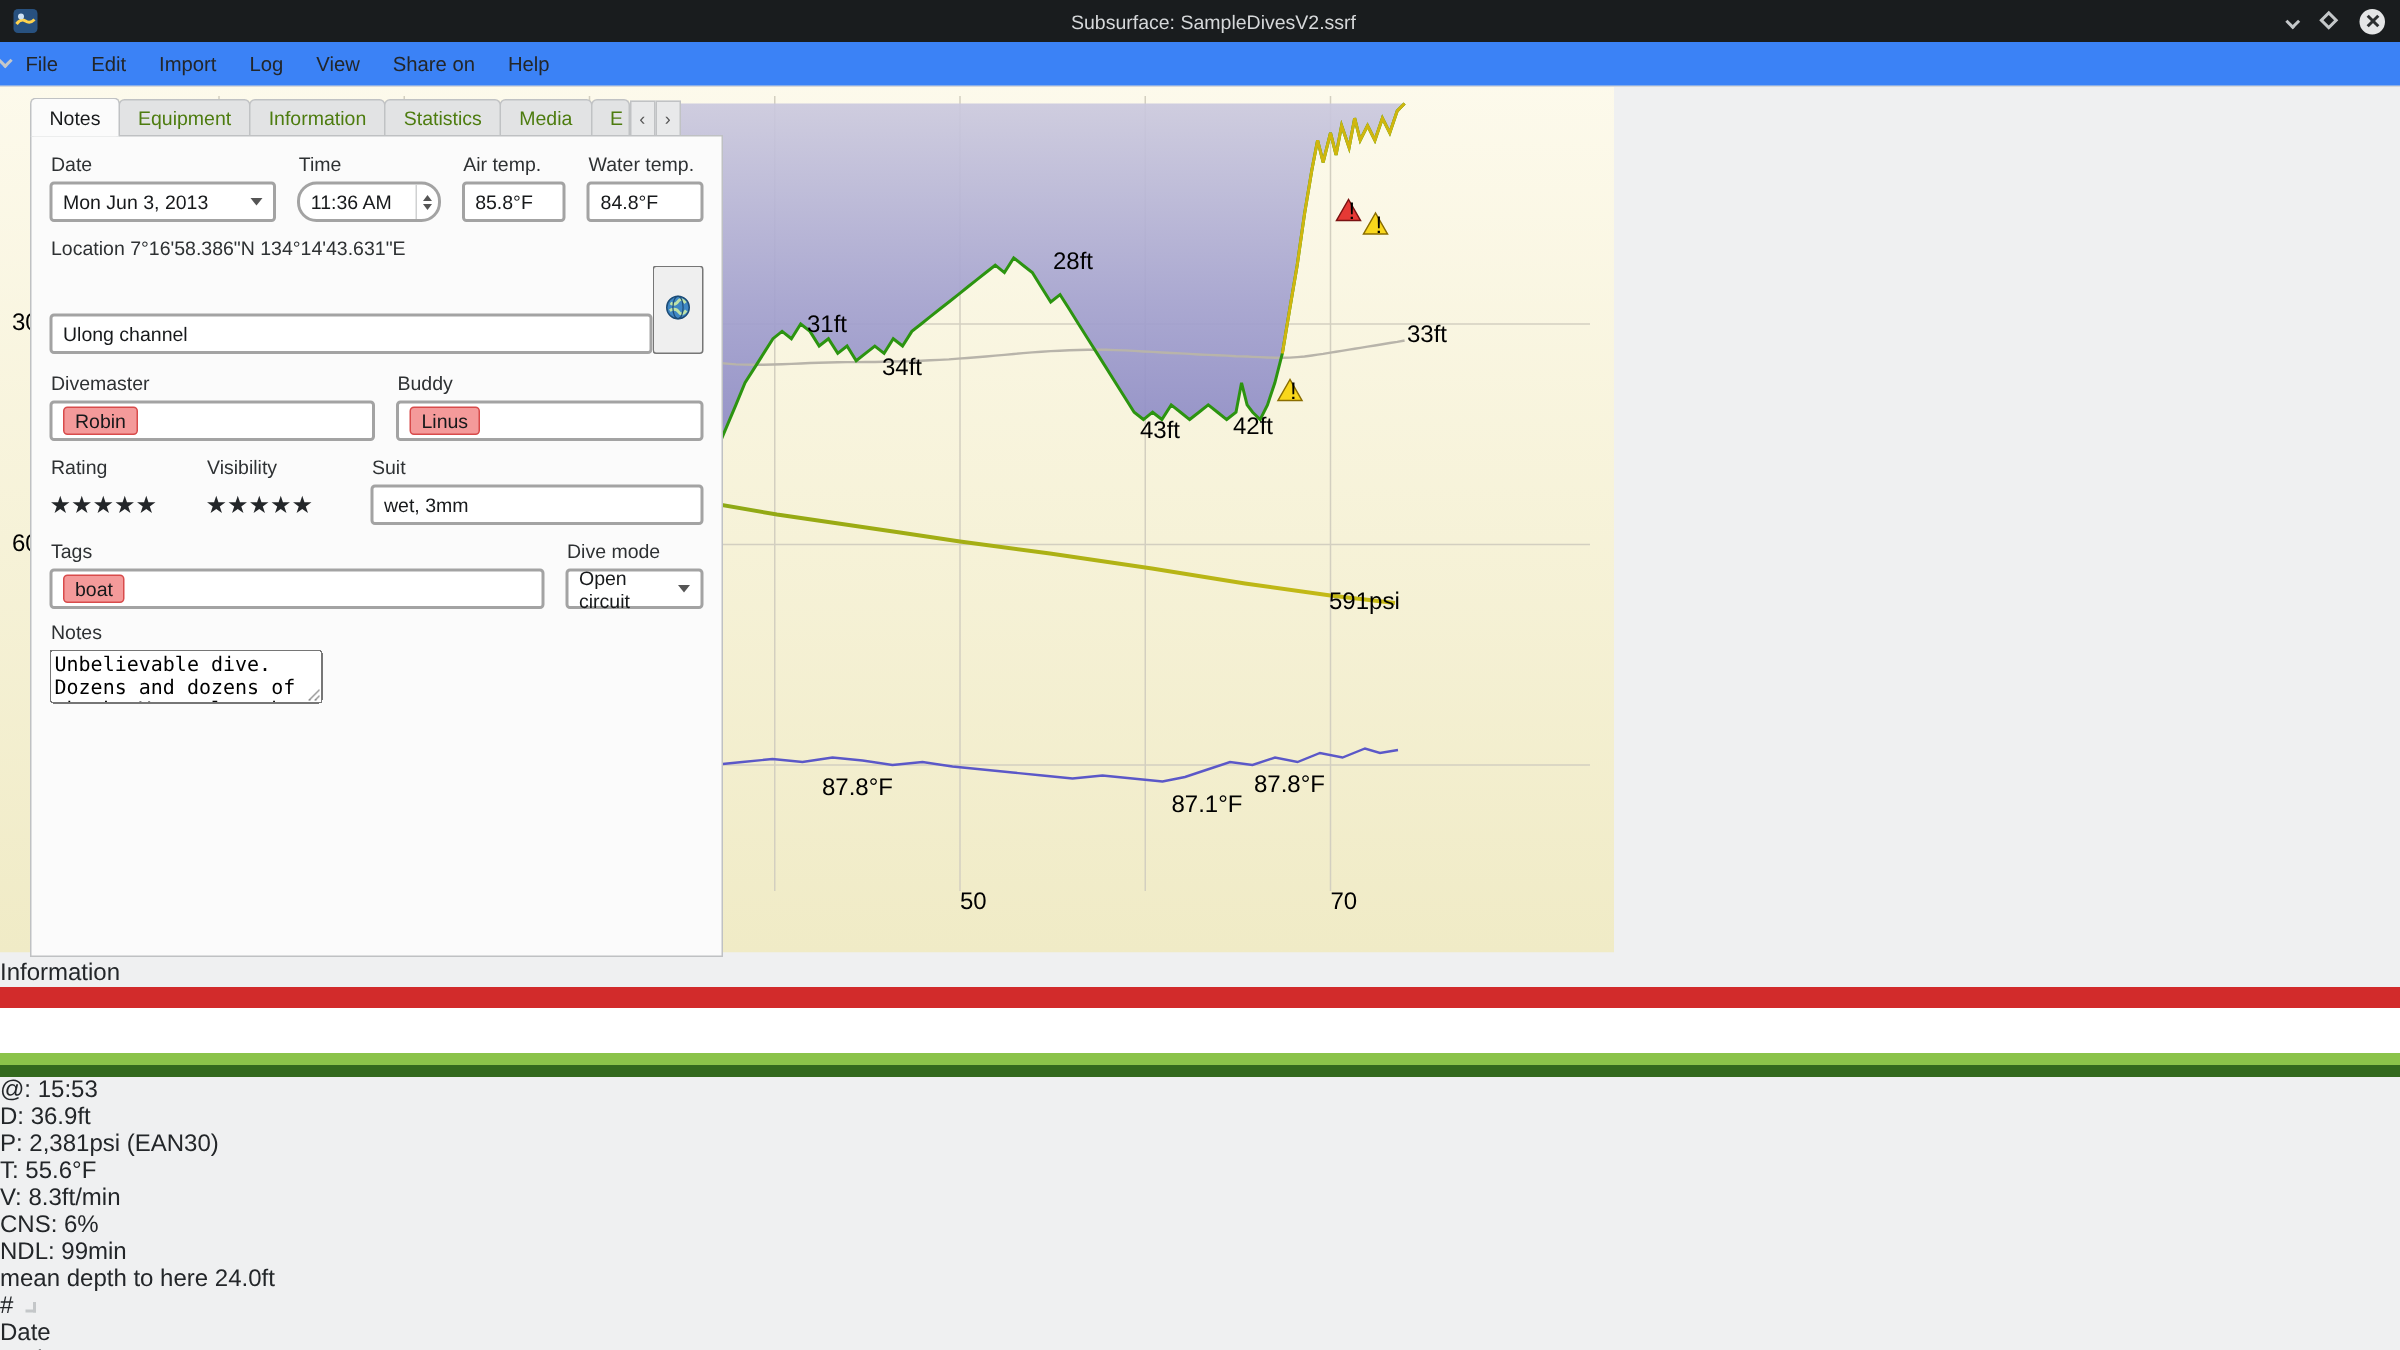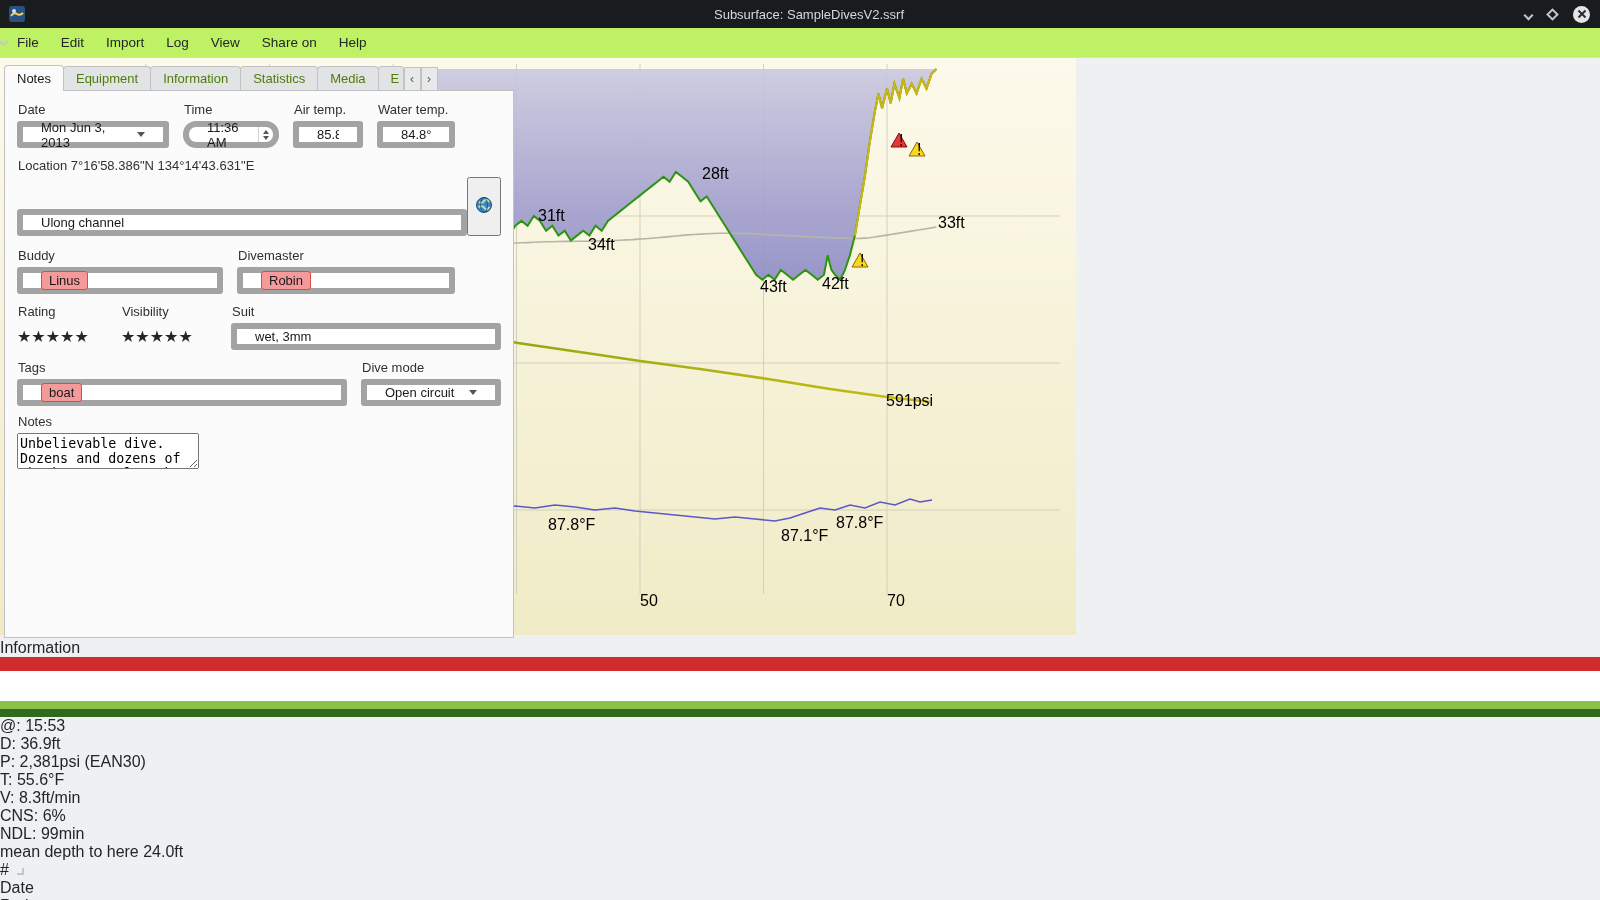--- a/index.html
+++ b/index.html
@@ -14,39 +14,39 @@
   .titlebar .title{position:absolute;left:18px;right:0;text-align:center;font-size:13px;color:#d6d8da;}
   .win-controls{position:absolute;right:10px;top:0;height:28px;display:flex;align-items:center;gap:16px;}
   .chev{display:inline-block;width:7px;height:7px;border-right:2px solid #c4c7c9;border-bottom:2px solid #c4c7c9;}
   .chev.down{transform:rotate(45deg);}
   .diamond{width:9px;height:9px;border:2px solid #c4c7c9;transform:rotate(45deg);}
   .closebtn{width:17px;height:17px;border-radius:50%;background:#e4e5e6;position:relative;}
   .closebtn::before,.closebtn::after{content:"";position:absolute;left:3.5px;top:7.5px;width:10px;height:2px;background:#2b2e30;}
   .closebtn::before{transform:rotate(45deg);} .closebtn::after{transform:rotate(-45deg);}
 
   
-  .menubar{position:absolute;left:0;top:28px;width:1600px;height:30px;background:#bef264;
+  .menubar{position:absolute;left:0;top:28px;width:1600px;height:30px;background:#3b82f6;
     border-bottom:1px solid #d8d9da;display:flex;align-items:center;padding-left:6px;}
   .menu-item{padding:4px 11px;font-size:13.5px;border-radius:3px;}
 
   
-  .left-panel{position:absolute;left:4px;top:64px;width:510px;height:574px;}
+  .left-panel{position:absolute;left:20px;top:64px;width:462px;height:574px;}
   .tabbar{height:27px;display:flex;align-items:flex-end;}
   .tab{padding:4px 12px 5px;font-size:13px;background:#e2e3e4;border:1px solid #c0c2c4;
     border-bottom:none;border-radius:4px 4px 0 0;margin-right:-1px;color:#4d7c0f;white-space:nowrap;overflow:hidden;}
   .tab.active{background:#fbfbfb;color:#17191b;position:relative;z-index:2;padding-top:5px;}
   .tab-scroll{display:flex;margin-left:1px;}
   .tab-scroll button{width:17px;height:24px;border:1px solid #c0c2c4;background:#e8e9ea;font-size:12px;
     color:#555;padding:0;line-height:22px;}
   .form-panel{position:absolute;left:0;top:26px;right:0;bottom:0;background:#fbfbfb;
     border:1px solid #bfc1c3;padding:9px 12px;z-index:1;}
   .flabel{font-size:13px;color:#2e3133;margin:2px 0 4px 1px;}
   .frow{display:flex;gap:14px;}
-  .input,.combo,.spin,.chipfield{height:27px;background:#fff;border:6px solid #a3a3a3;border-radius:3px;
-    font-size:13px;display:flex;align-items:center;padding:0 18px;color:#17191b;}
+  .input,.combo,.spin,.chipfield{height:27px;background:#fff;border:2px solid #a3a3a3;border-radius:3px;
+    font-size:13px;display:flex;align-items:center;padding:0 7px;color:#17191b;}
   input.input{width:100%;}
   .combo{justify-content:space-between;}
   .arrow-down{width:0;height:0;border-left:4px solid transparent;border-right:4px solid transparent;border-top:5px solid #555;}
   .arrow-up-sm{width:0;height:0;border-left:3.5px solid transparent;border-right:3.5px solid transparent;border-bottom:4px solid #555;}
   .arrow-down-sm{width:0;height:0;border-left:3.5px solid transparent;border-right:3.5px solid transparent;border-top:4px solid #555;}
   .spin{justify-content:space-between;padding-right:4px;border-radius:13px;}
   .spin .spinbtns{display:flex;flex-direction:column;gap:2px;border-left:1px solid #d0d1d2;padding-left:4px;height:100%;justify-content:center;}
   .chip{background:#f49a9a;border:1px solid #d84b4b;border-radius:3px;padding:1px 7px;font-size:13px;color:#30171");: }
   .chip{background:#f49a9a;border:1px solid #d84b4b;border-radius:3px;padding:1px 7px;font-size:13px;color:#351212;}
   .globe-btn{width:34px;height:27px;margin-left:5px;border:1px solid #b5b7b9;border-radius:3px;background:#f2f3f4;
@@ -204,30 +204,30 @@
       <button class="globe-btn">
         <svg width="18" height="18" viewBox="0 0 18 18">
           <circle cx="9" cy="9" r="7.5" fill="#3f87c4" stroke="#1c4c77"></circle>
           <path d="M4 6q3 2 5-1t5 1M3.5 11q4-2 6 1t5-1" stroke="#bfe3a8" stroke-width="2" fill="none"></path>
           <ellipse cx="9" cy="9" rx="3.4" ry="7.5" fill="none" stroke="#1c4c77" stroke-width="0.8"></ellipse>
         </svg>
       </button>
     </div>
 
     <div class="frow" style="margin-top:10px">
+      <div style="width:218px">
+        <div class="flabel">Divemaster</div>
+        <div class="chipfield">
+          <span class="chip">Robin</span>
+        </div>
+      </div>
       <div style="width:206px">
         <div class="flabel">Buddy</div>
         <div class="chipfield">
           <span class="chip">Linus</span>
-        </div>
-      </div>
-      <div style="width:218px">
-        <div class="flabel">Divemaster</div>
-        <div class="chipfield">
-          <span class="chip">Robin</span>
         </div>
       </div>
     </div>
 
     <div class="frow" style="margin-top:8px">
       <div style="width:90px">
         <div class="flabel">Rating</div>
         <div class="stars" style="height:27px;display:flex;align-items:center">
             <span class="stars"><span class="st on">★</span><span class="st on">★</span><span class="st on">★</span><span class="st on">★</span><span class="st on">★</span></span>
           </div>

